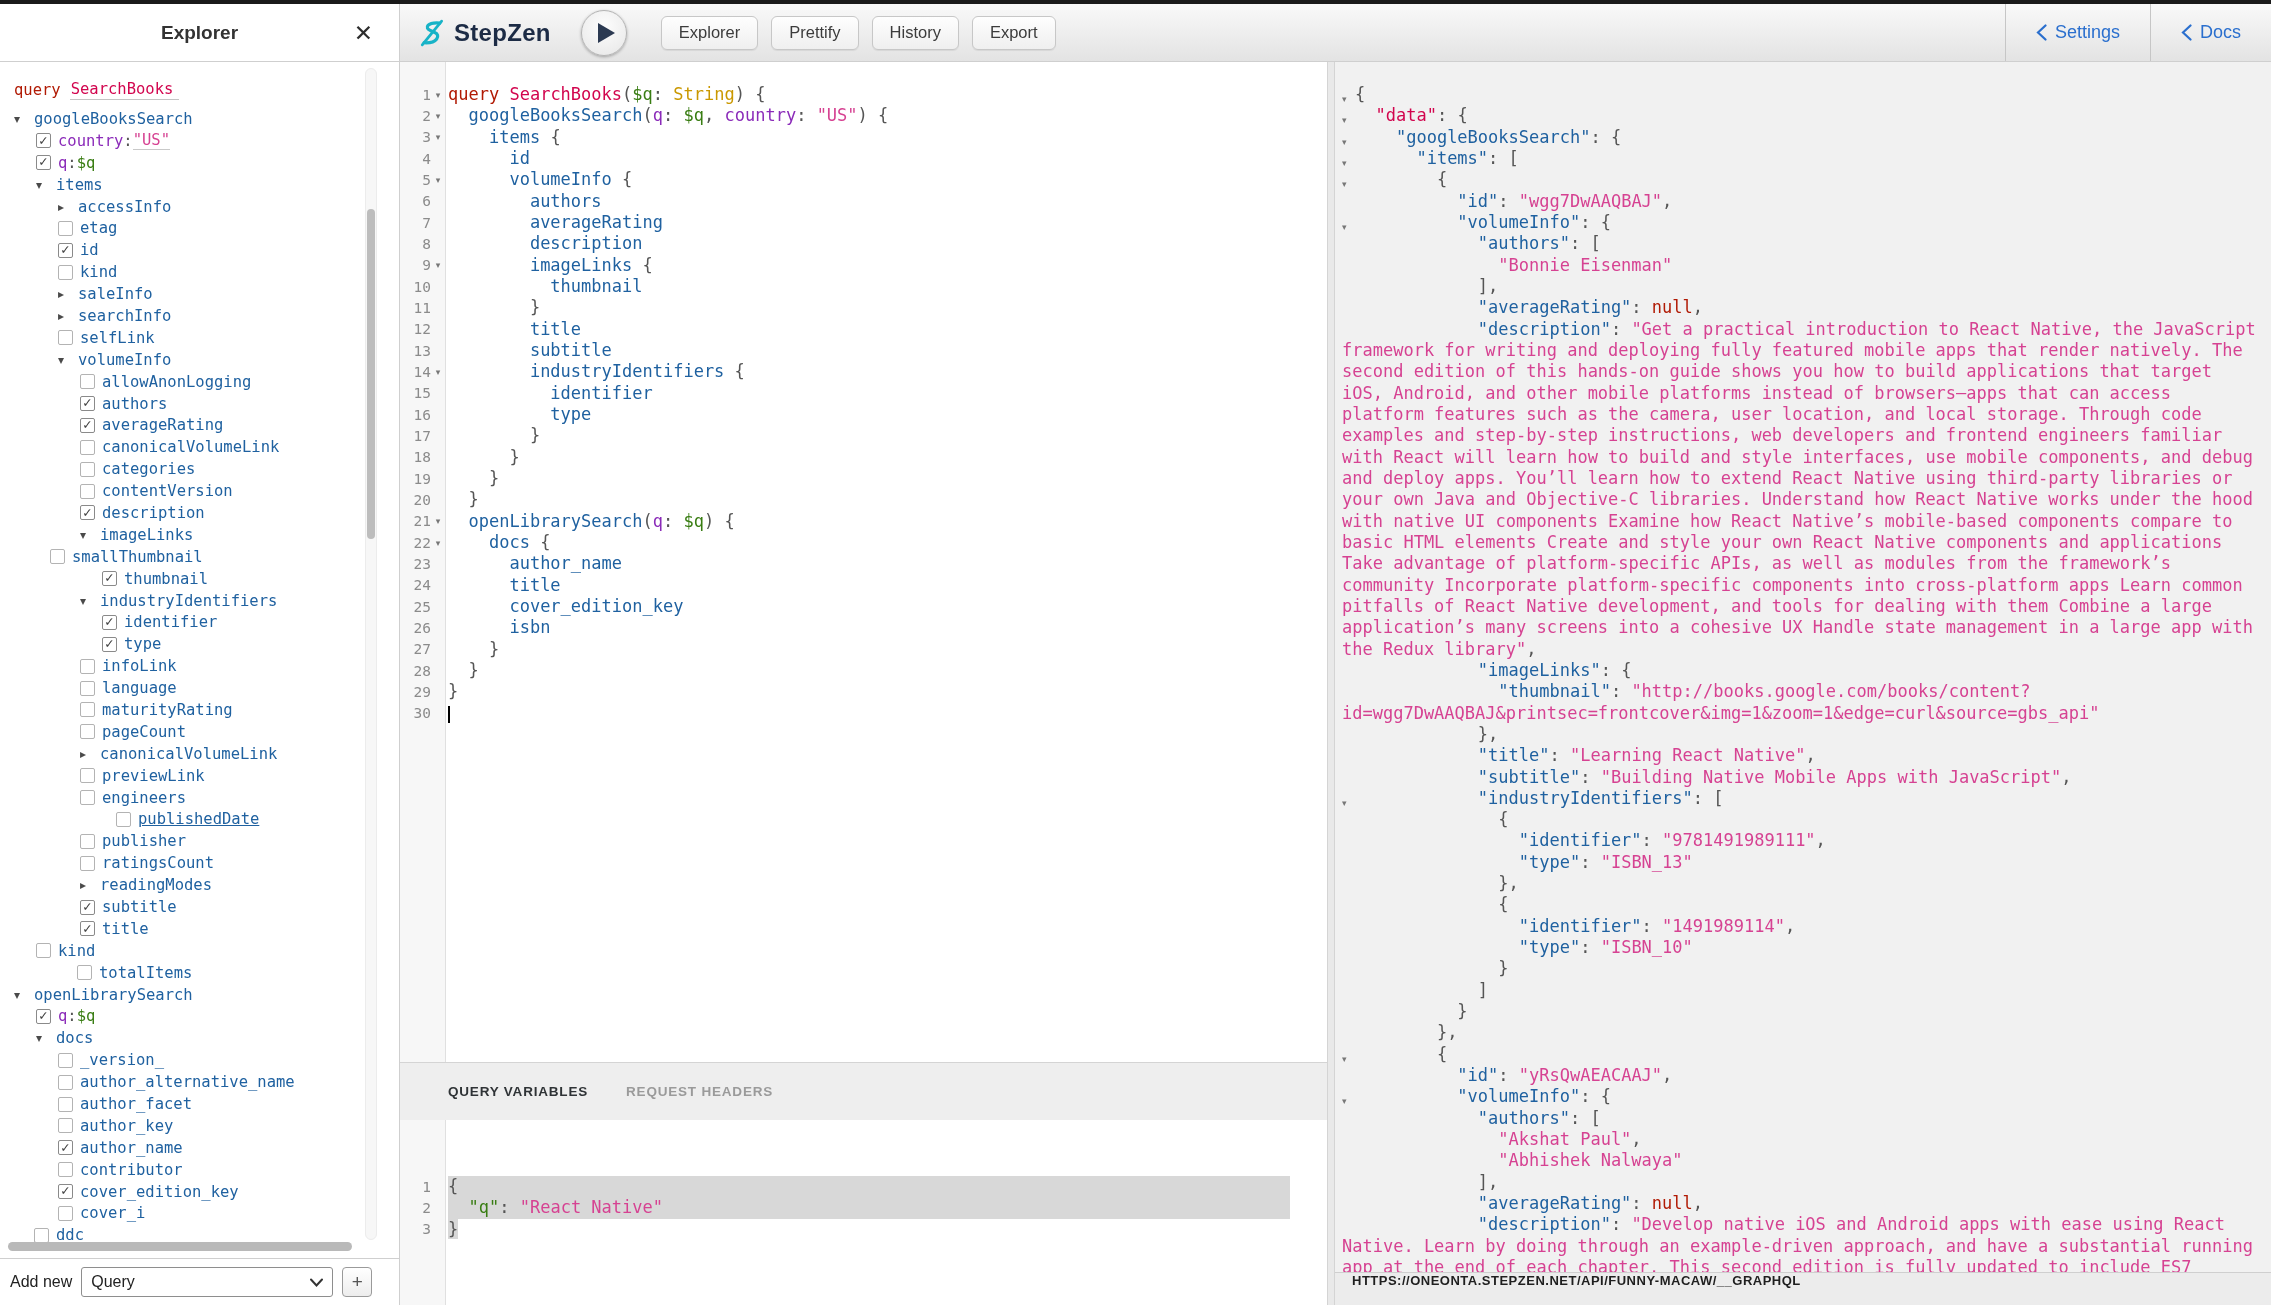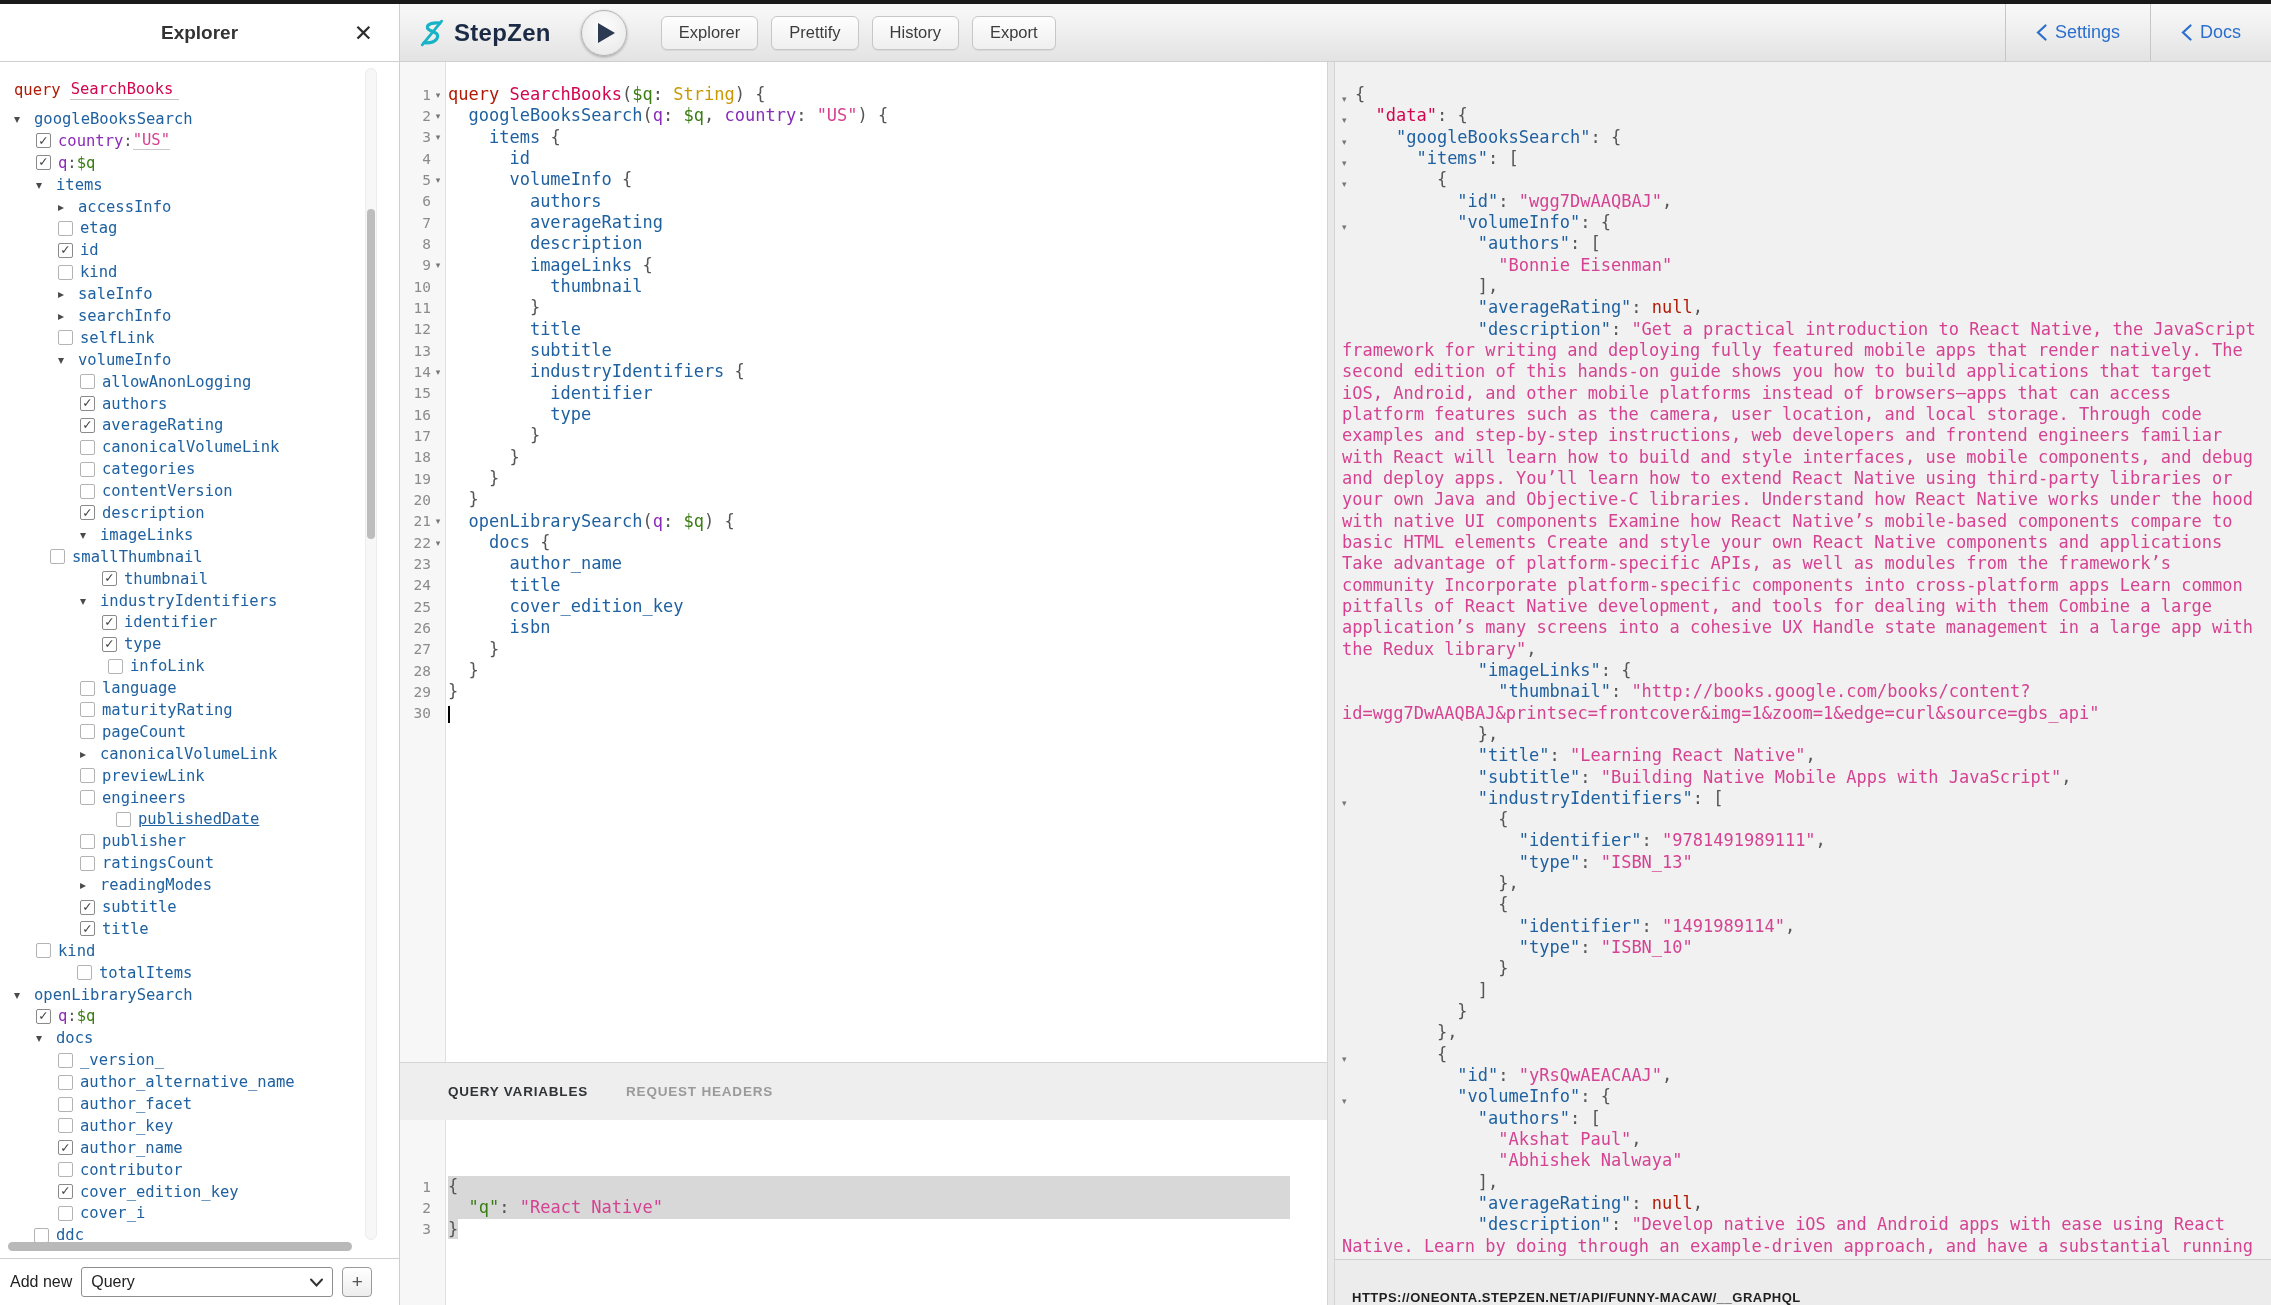--- a/index.html
+++ b/index.html
@@ -99,22 +99,22 @@
   .selin { background:#d8d8d8; }
 
   .divider { width:8px; background:#e9e9e9; border-left:1px solid #d4d4d4; border-right:1px solid #d4d4d4; }
 
   .result-pane { flex:1; display:flex; flex-direction:column; min-width:0; background:#f1f1f1; }
   .result-scroll { flex:1; overflow:hidden; padding:22px 10px 0 7px; position:relative; }
   .rline { position:relative; white-space:pre-wrap; overflow-wrap:break-word; text-indent:13px;
     line-height:21.33px; font-size:17px; font-family:"DejaVu Sans Mono",monospace; color:#555; }
   .rfold { position:absolute; left:0; top:5px; font-size:9px; color:#777; text-indent:0; cursor:pointer;
     font-family:"DejaVu Sans",sans-serif; }
-  .url-bar { height:46px; background:#ececec; border-top:1px solid #cfcfcf; display:flex;
-    align-items:flex-end; padding-left:17px; }
+  .url-bar { height:33px; background:#ececec; border-top:1px solid #cfcfcf; display:flex;
+    align-items:flex-start; padding-left:17px; }
   .url-text { font-size:13px; font-weight:bold; letter-spacing:.5px; color:#1f1f1f; text-transform:uppercase; }
 </style>
 </head>
 <body>
 
 <div class="top-strip"></div>
 
 <div class="app">
 
   <aside class="explorer">
@@ -225,21 +225,21 @@
             <span class="flabel">industryIdentifiers</span>
           </div>
           <div class="trow" style="padding-left: 102px;">
             <span class="cb checked"></span>
             <span class="flabel">identifier</span>
           </div>
           <div class="trow" style="padding-left: 102px;">
             <span class="cb checked"></span>
             <span class="flabel">type</span>
           </div>
-          <div class="trow" style="padding-left: 80px; margin-left: 28px;">
+          <div class="trow" style="padding-left: 80px;">
             <span class="cb"></span>
             <span class="flabel">infoLink</span>
           </div>
           <div class="trow" style="padding-left: 80px; text-align: center;">
             <span class="cb"></span>
             <span class="flabel">language</span>
           </div>
           <div class="trow" style="padding-left: 80px;">
             <span class="cb"></span>
             <span class="flabel">maturityRating</span>

